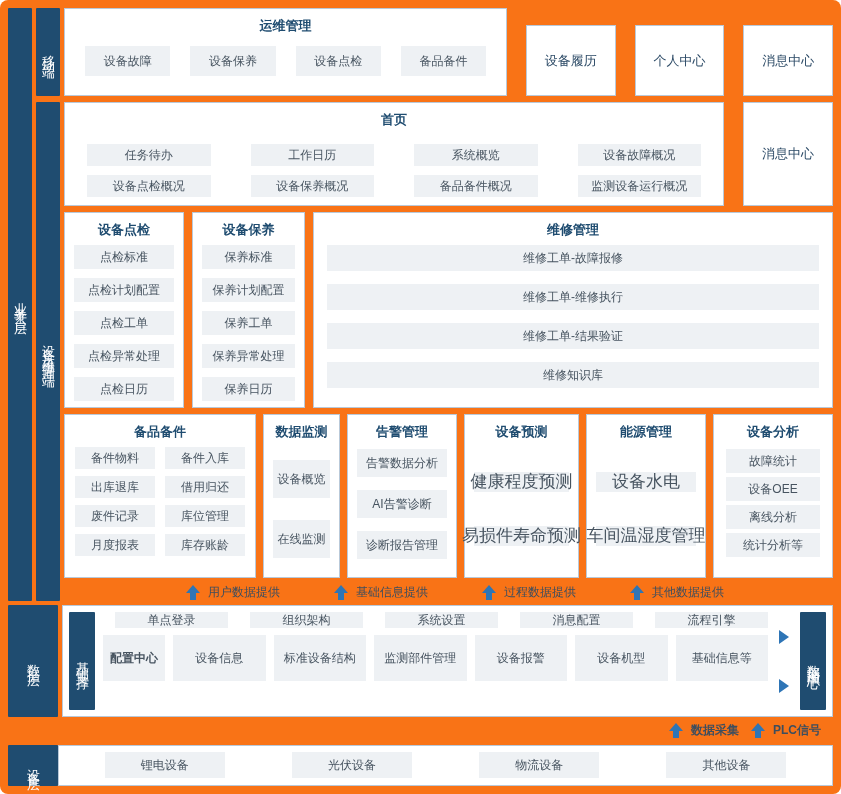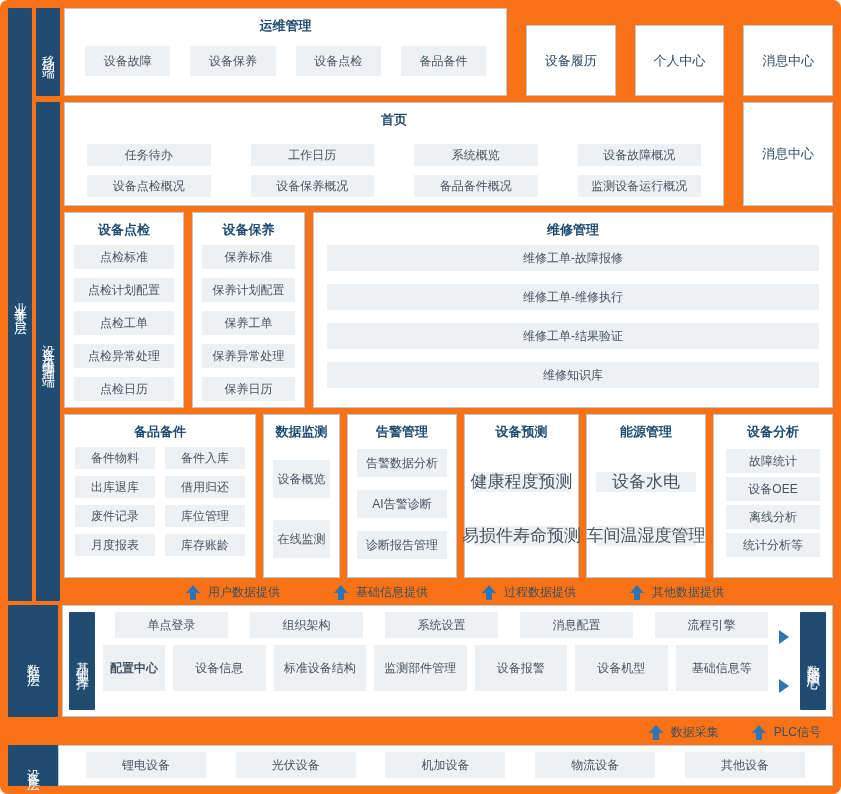--- a/index.html
+++ b/index.html
@@ -77,32 +77,32 @@
   .arrow-up .tri{width:0;height:0;border-left:7px solid transparent;border-right:7px solid transparent;border-bottom:8px solid var(--arrow);}
   .arrow-up .stem{width:6px;height:7px;background:var(--arrow);}
 
   
   .datazone{display:flex;gap:4px;height:114px;}
   .bar-wide{width:50px;}
   .data-sec{flex:1;display:flex;gap:8px;padding:6px;}
   .bar-support{width:26px;}
   .data-main{flex:1;display:flex;flex-direction:column;gap:7px;}
   .data-row1{display:flex;gap:10px;}
-  .data-row1 .item{flex:1;height:26px;margin-left:12px;}
+  .data-row1 .item{flex:1;height:16px;margin-left:12px;}
   .data-row2{display:flex;gap:8px;height:46px;}
   .cfg-item{width:62px;font-weight:700;}
   .row2-items{flex:1;display:flex;gap:8px;}
   .row2-items .item{flex:1;white-space:normal;}
   .rarrow-col{display:flex;flex-direction:column;justify-content:space-around;align-items:center;width:16px;}
   .tri-r{width:0;height:0;border-top:7px solid transparent;border-bottom:7px solid transparent;border-left:10px solid var(--arrow);}
   .bar-gov{width:26px;letter-spacing:2px;}
   .gov-items{width:112px;display:flex;flex-direction:column;justify-content:space-between;}
   .gov-items .item{height:26px;}
 
-  .flow-row2{height:20px;display:flex;justify-content:flex-end;align-items:flex-end;gap:33px;padding-right:12px;}
+  .flow-row2{height:20px;display:flex;justify-content:flex-end;align-items:center;gap:12px;padding-right:12px;font-weight:bold;}
   .flow-row2 .flow{width:auto;}
 
   
   .devicezone{height:42px;display:flex;gap:0;}
   .device-sec{flex:1;display:flex;align-items:center;}
   .device-items{flex:1;display:flex;justify-content:space-around;padding:0 12px;}
   .device-items .item{flex:0 0 120px;height:26px;}
 </style>
 </head>
 <body>
@@ -318,20 +318,19 @@
       <span class="flow-label">PLC信号</span>
     </div>
   </div>
 
   <div class="devicezone">
     <div class="vbar bar-wide">设备层</div>
     <div class="section device-sec">
       <div class="device-items">
           <div class="item">锂电设备</div>
           <div class="item">光伏设备</div>
-          <div class="item">机加设备</div>
           <div class="item">物流设备</div>
           <div class="item">其他设备</div>
         </div>
     </div>
   </div>
 
 </div>
 
 </body></html>

